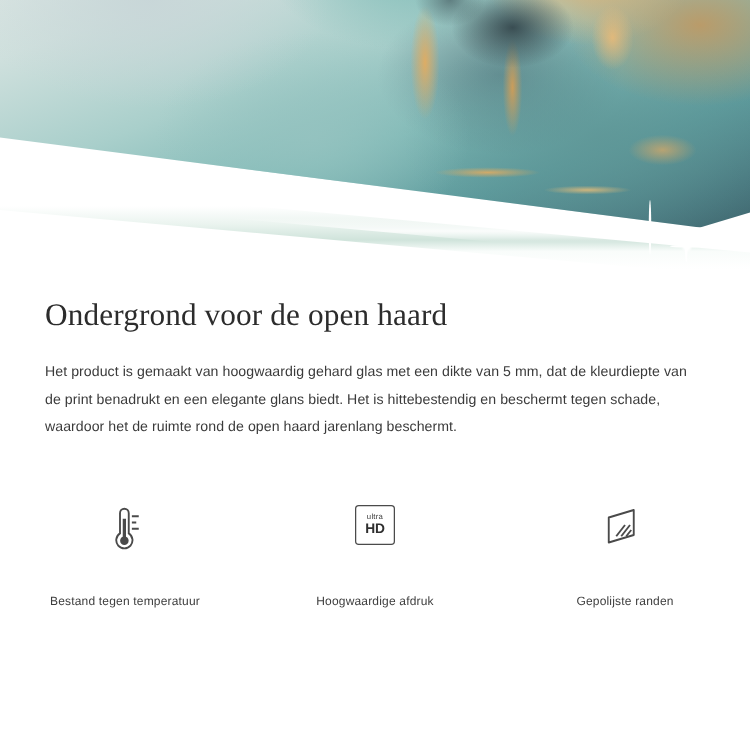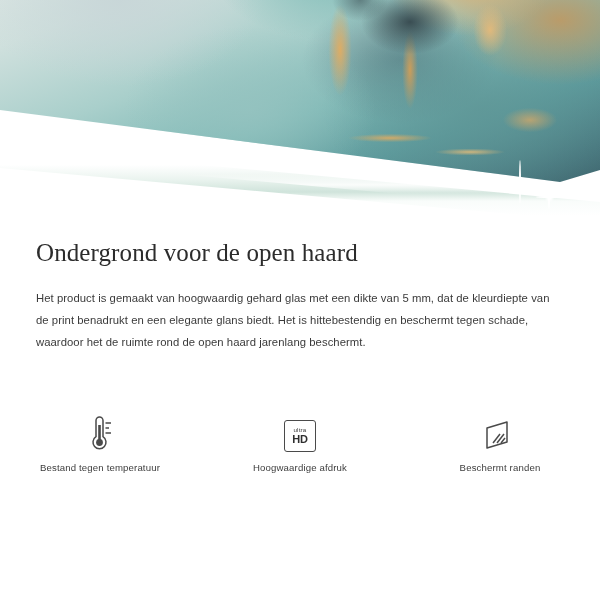--- a/index.html
+++ b/index.html
@@ -171,25 +171,25 @@
     display: flex;
     flex-direction: column;
     align-items: center;
     justify-content: flex-start;
     padding-top: 6px;
   }
   .feature-icon {
     width: 54px;
     height: 48px;
     display: flex;
-    align-items: flex-end;
+    align-items: flex-start;
     justify-content: center;
   }
   .feature-label {
-    margin-top: 10px;
+    margin-top: 24px;
     font-size: 9.6px;
     color: #3d3d3d;
     text-align: center;
     letter-spacing: 0.15px;
     max-width: 180px;
   }
   .uhd-box {
     width: 30px;
     height: 30px;
     border: 1.6px solid #4a4a4a;
@@ -278,18 +278,18 @@
 
     <div class="feature">
       <div class="feature-icon">
         <svg width="34" height="34" viewBox="0 0 34 34" fill="none" stroke="#4a4a4a" stroke-width="1.5" stroke-linejoin="round">
           <path d="M4 30V10L24 4v20z"></path>
           <path d="M10 25l7-9"></path>
           <path d="M14 25l7-9"></path>
           <path d="M18 25l4-5"></path>
         </svg>
       </div>
-      <div class="feature-label">Beschermt randen</div>
+      <div class="feature-label">Gepolijste randen</div>
     </div>
 
 
   </div>
 </div>
 
 </body></html>

